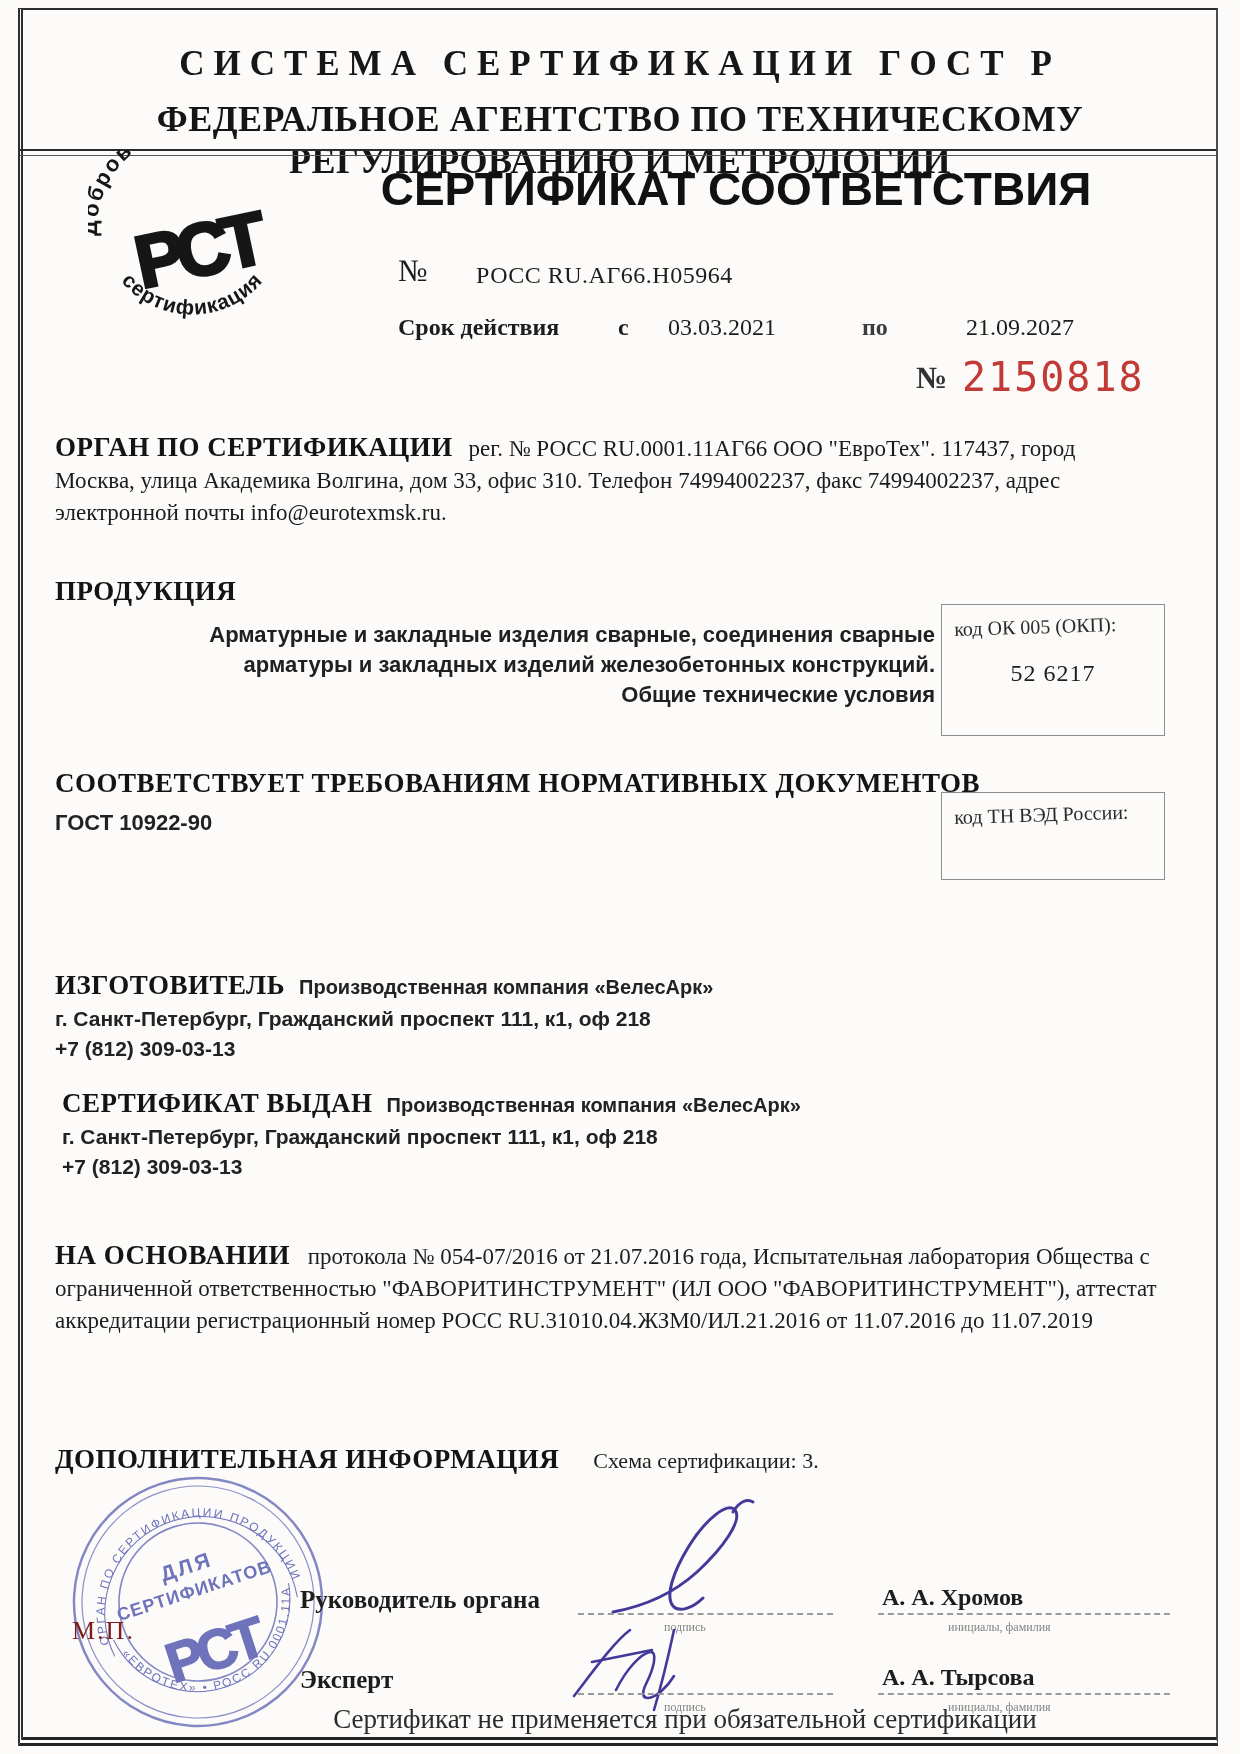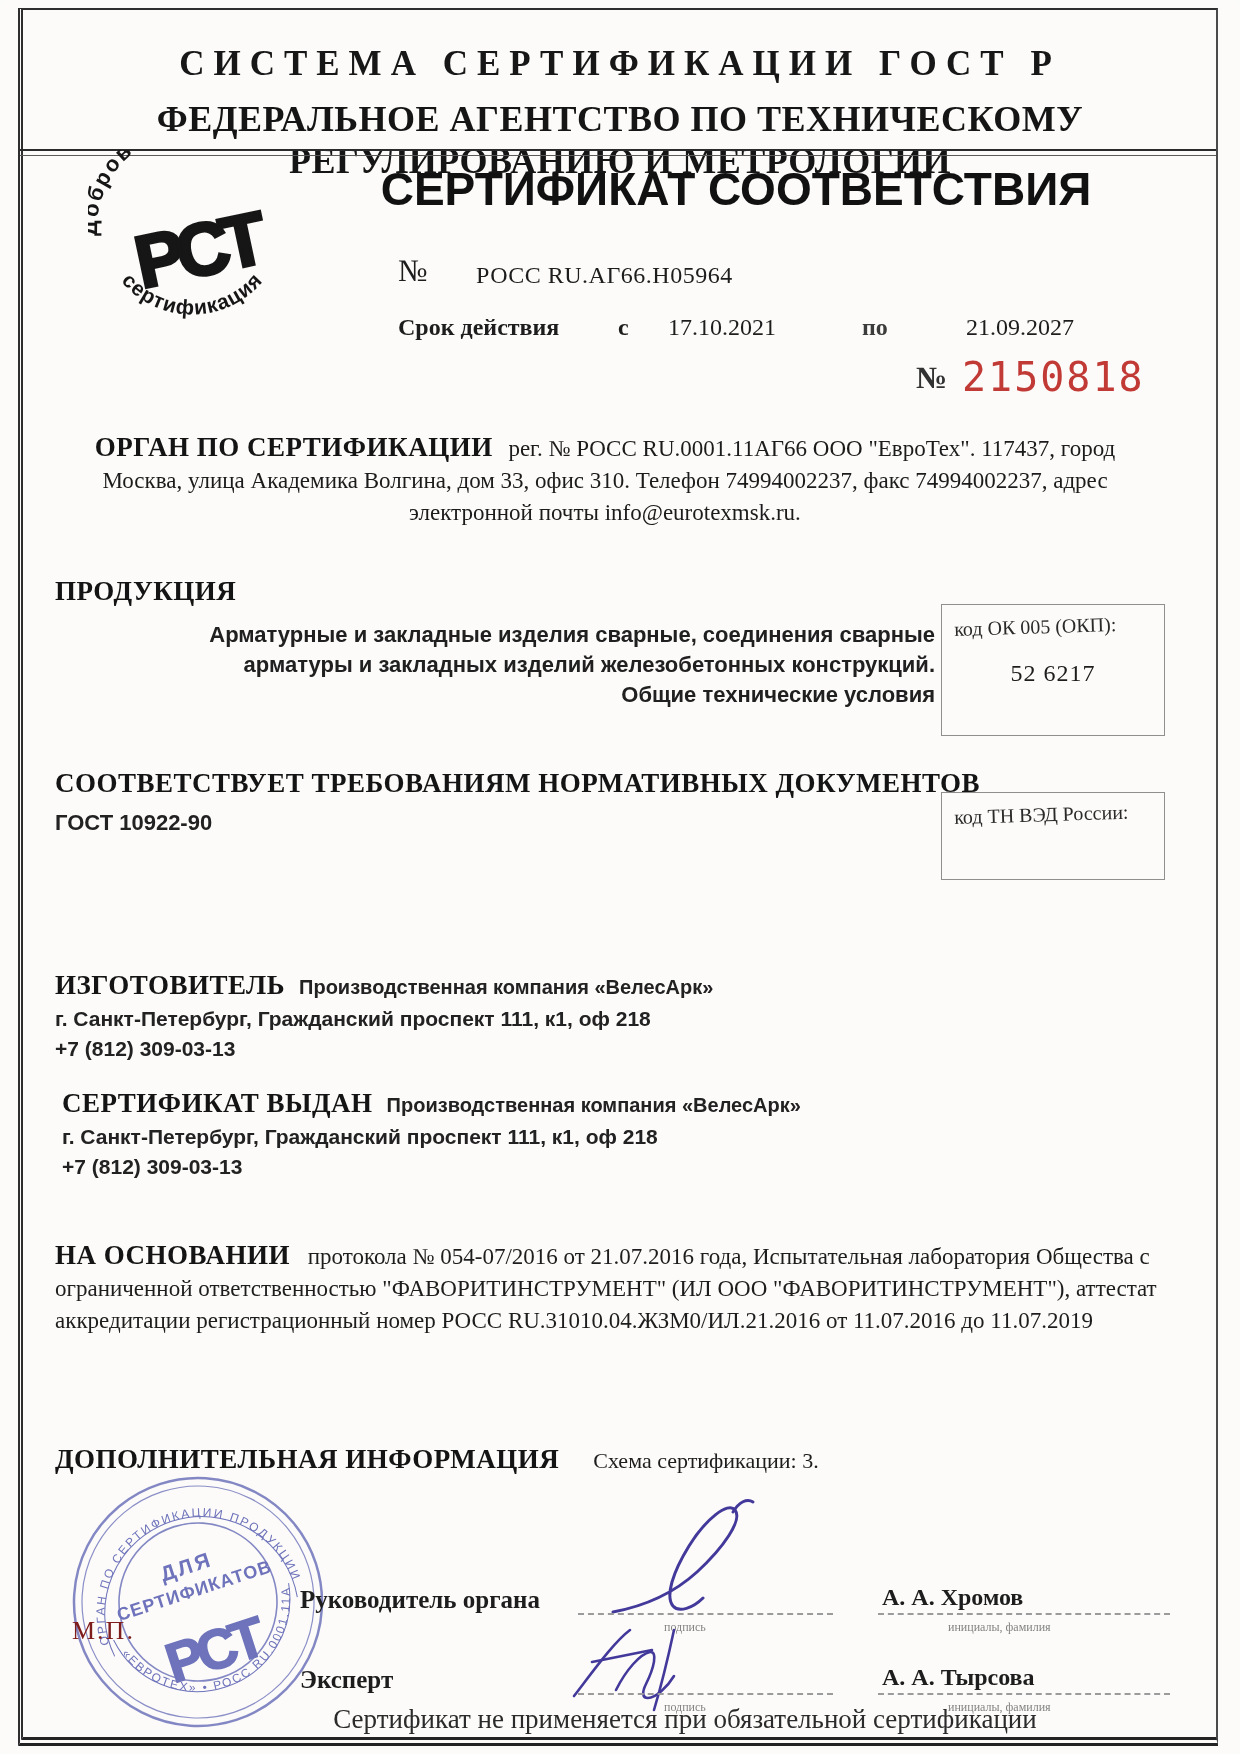--- a/index.html
+++ b/index.html
@@ -32,21 +32,21 @@
   .v-from-l{left:618px;top:314px;font-size:24px;font-weight:bold;}
   .v-from{left:668px;top:314px;font-size:24px;}
   .v-to-l{left:862px;top:314px;font-size:24px;font-weight:bold;color:#3c3c3c;}
   .v-to{left:966px;top:314px;font-size:24px;}
   .blank-label{left:916px;top:360px;font-size:31px;font-weight:bold;color:#323232;}
   .blank-value{left:962px;top:354px;font-family:"DejaVu Sans Mono", monospace;
     font-size:40px;color:#c13a36;letter-spacing:2px;}
   .sec-h{font-size:27px;font-weight:bold;letter-spacing:.5px;color:#141414;}
   .serif-body{font-size:23px;line-height:32px;color:#1b1b1b;}
   .sans-b{font-family:"Liberation Sans", sans-serif;font-weight:bold;font-size:20px;color:#222;}
-  .sec-organ{left:55px;top:408px;width:1100px;text-align:center;}
+  .sec-organ{left:55px;top:408px;width:1100px;}
   .sec-organ .txt{margin-left:10px;}
   .product-h{left:55px;top:576px;}
   .product-text{left:55px;top:620px;width:880px;white-space:pre-line;
     font-family:"Liberation Sans", sans-serif;font-weight:bold;font-size:22px;line-height:30px;color:#202020;text-align:right;}
   .code-box{border:1px solid #8f8f8f;background:rgba(252,251,249,.6);}
   .okp-box{left:941px;top:604px;width:222px;height:130px;}
   .tnved-box{left:941px;top:792px;width:222px;height:86px;}
   .code-box .lbl{padding:10px 0 0 12px;font-size:20px;color:#2a2a2a;transform:rotate(-1.8deg);}
   .code-box .val{text-align:center;margin-top:22px;font-size:24px;letter-spacing:1px;}
   .comp-h{left:55px;top:768px;}
@@ -107,21 +107,21 @@
     </g>
   </svg>
 
   <div class="doc-title">СЕРТИФИКАТ СООТВЕТСТВИЯ</div>
 
   <span class="abs no-label">№</span>
   <span class="abs no-value">РОСС RU.АГ66.Н05964</span>
 
   <span class="abs v-label">Срок действия</span>
   <span class="abs v-from-l">с</span>
-  <span class="abs v-from">17.10.2021</span>
+  <span class="abs v-from">03.03.2021</span>
   <span class="abs v-to-l">по</span>
   <span class="abs v-to">21.09.2027</span>
 
   <span class="abs blank-label">№</span>
   <span class="abs blank-value">2150818</span>
 
   <p class="abs sec-organ serif-body">
     <span class="sec-h">ОРГАН ПО СЕРТИФИКАЦИИ</span>
     <span class="txt">рег. № РОСС RU.0001.11АГ66 ООО "ЕвроТех". 117437, город Москва, улица Академика Волгина, дом 33, офис 310. Телефон 74994002237, факс 74994002237, адрес электронной почты info@eurotexmsk.ru.</span>
   </p>

